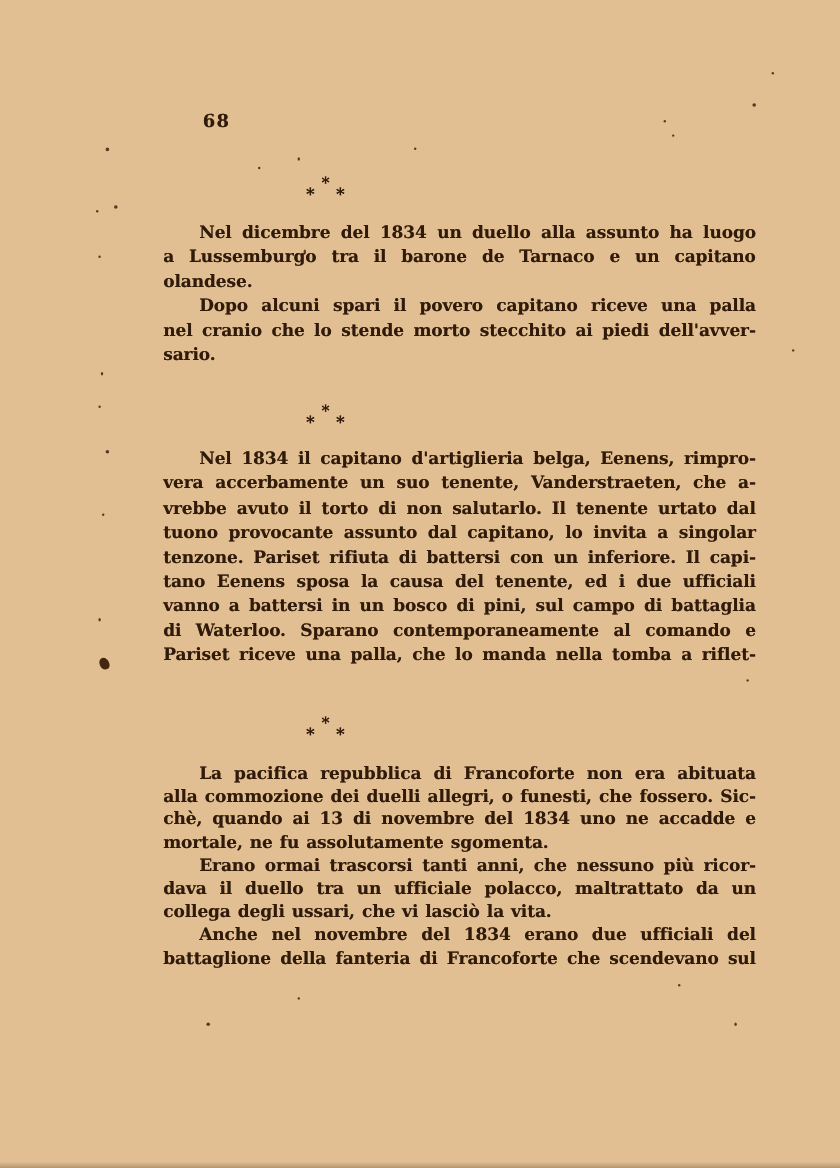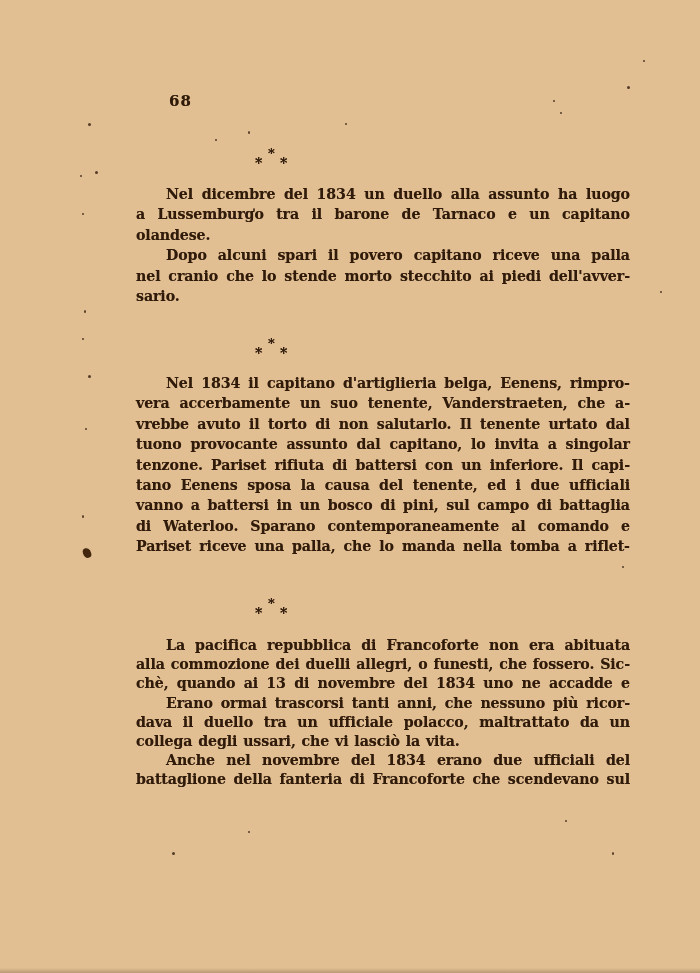--- a/index.html
+++ b/index.html
@@ -290,20 +290,21 @@
             <span>13</span>
             <span>di</span>
             <span>novembre</span>
             <span>del</span>
             <span>1834</span>
             <span>uno</span>
             <span>ne</span>
             <span>accadde</span>
             <span>e</span>
           </div>
+          <div class="line last">mortale, ne fu assolutamente sgomenta.</div>
         </div>
         <div class="paragraph">
           <div class="line indent">
             <span>Erano</span>
             <span>ormai</span>
             <span>trascorsi</span>
             <span>tanti</span>
             <span>anni,</span>
             <span>che</span>
             <span>nessuno</span>

